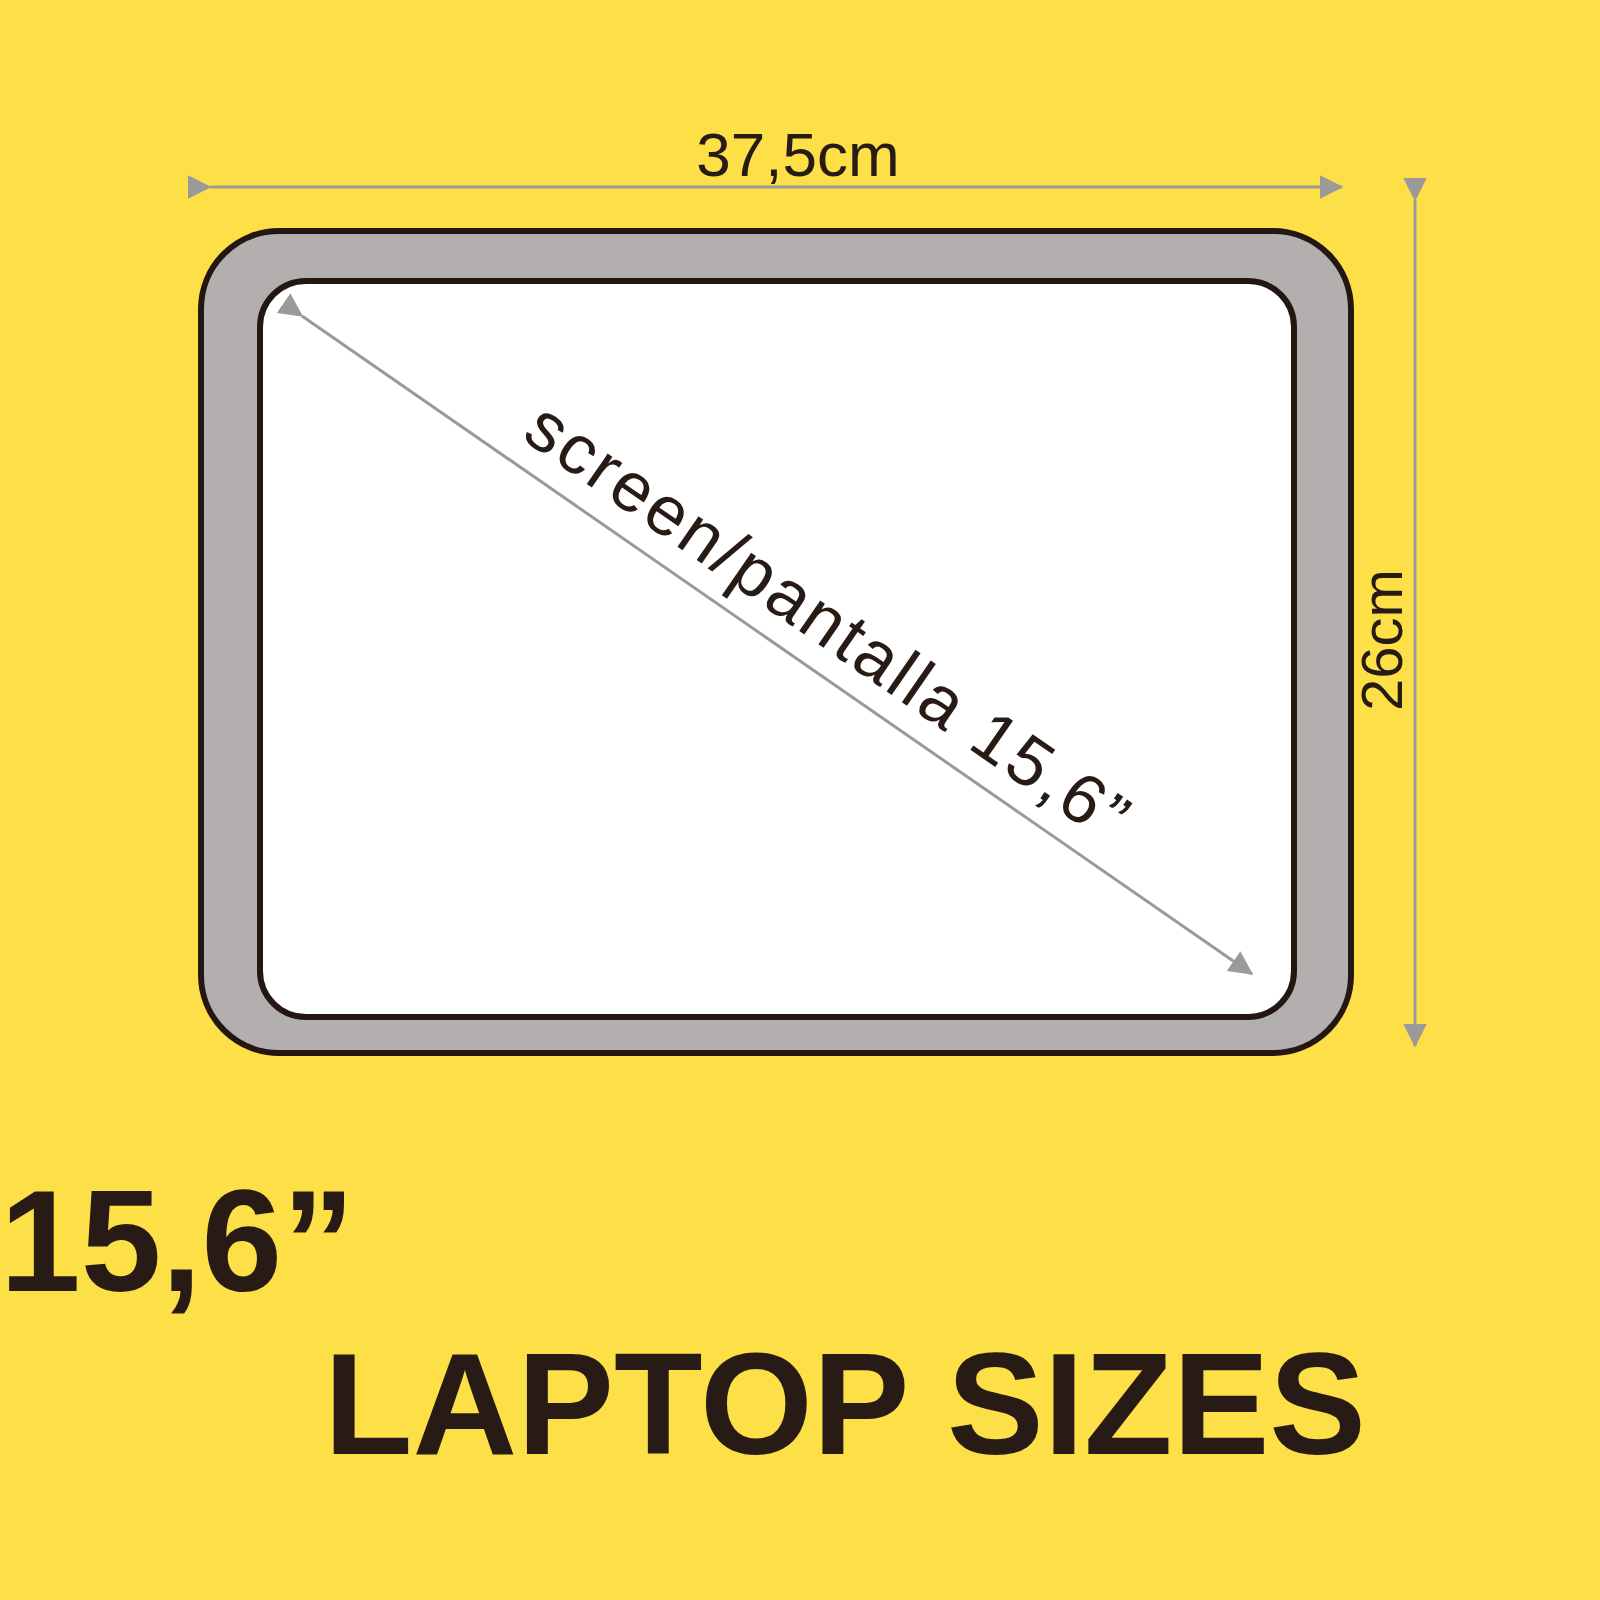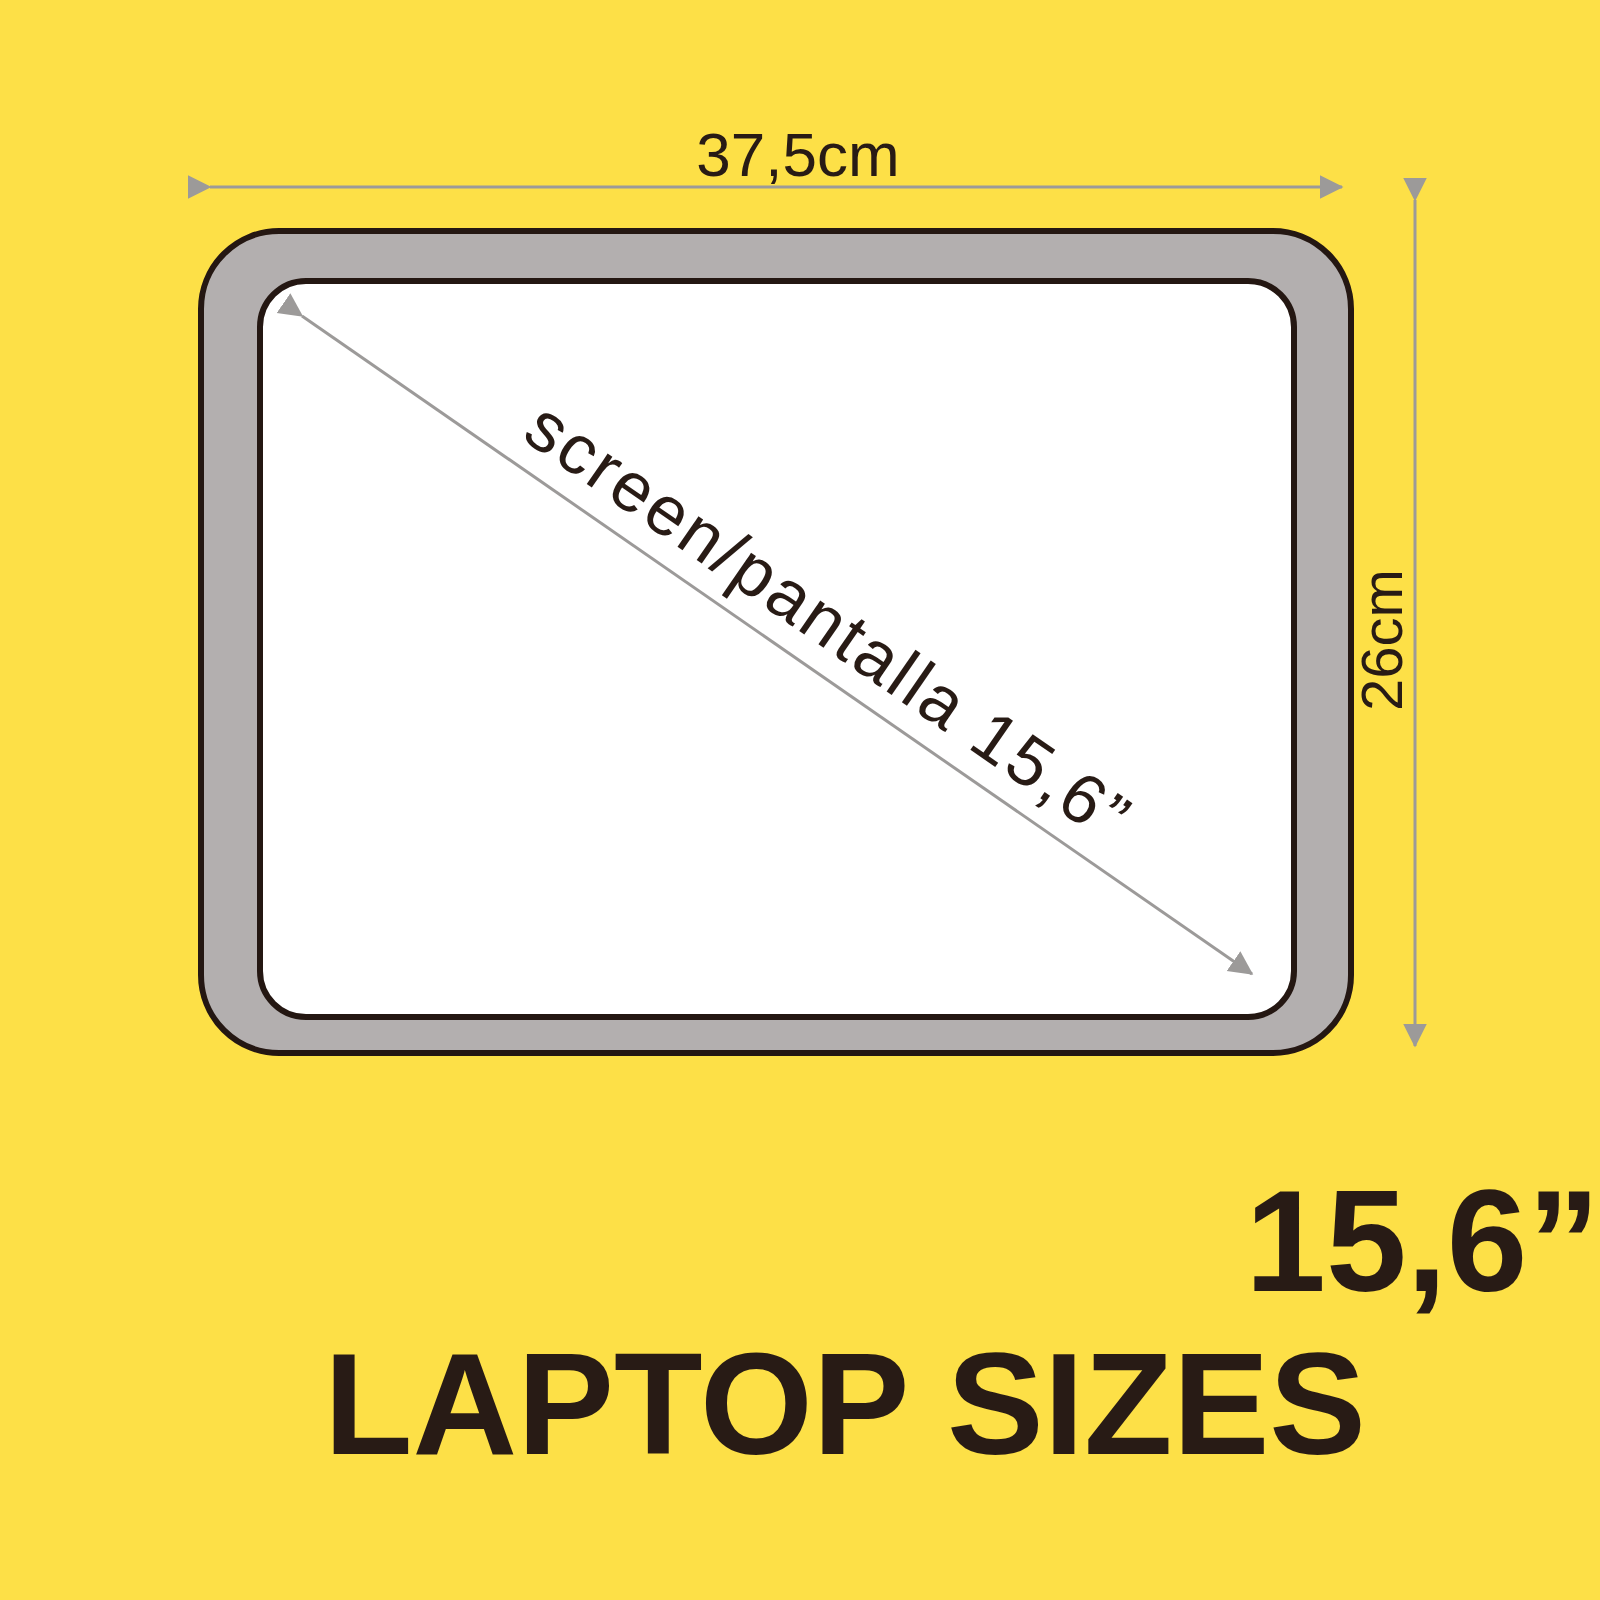--- a/index.html
+++ b/index.html
@@ -26,21 +26,21 @@
   }
   .diag-label {
     font-size: 70px;
     letter-spacing: 3px;
   }
   .title-line-1 {
     position: absolute;
     top: 1169px;
     left: 0;
     width: 100%;
-    text-align: right;
+    text-align: left;
     font-size: 145px;
     font-weight: bold;
     line-height: 1;
   }
   .title-line-2 {
     position: absolute;
     top: 1332px;
     left: 0;
     width: 100%;
     text-align: center;

